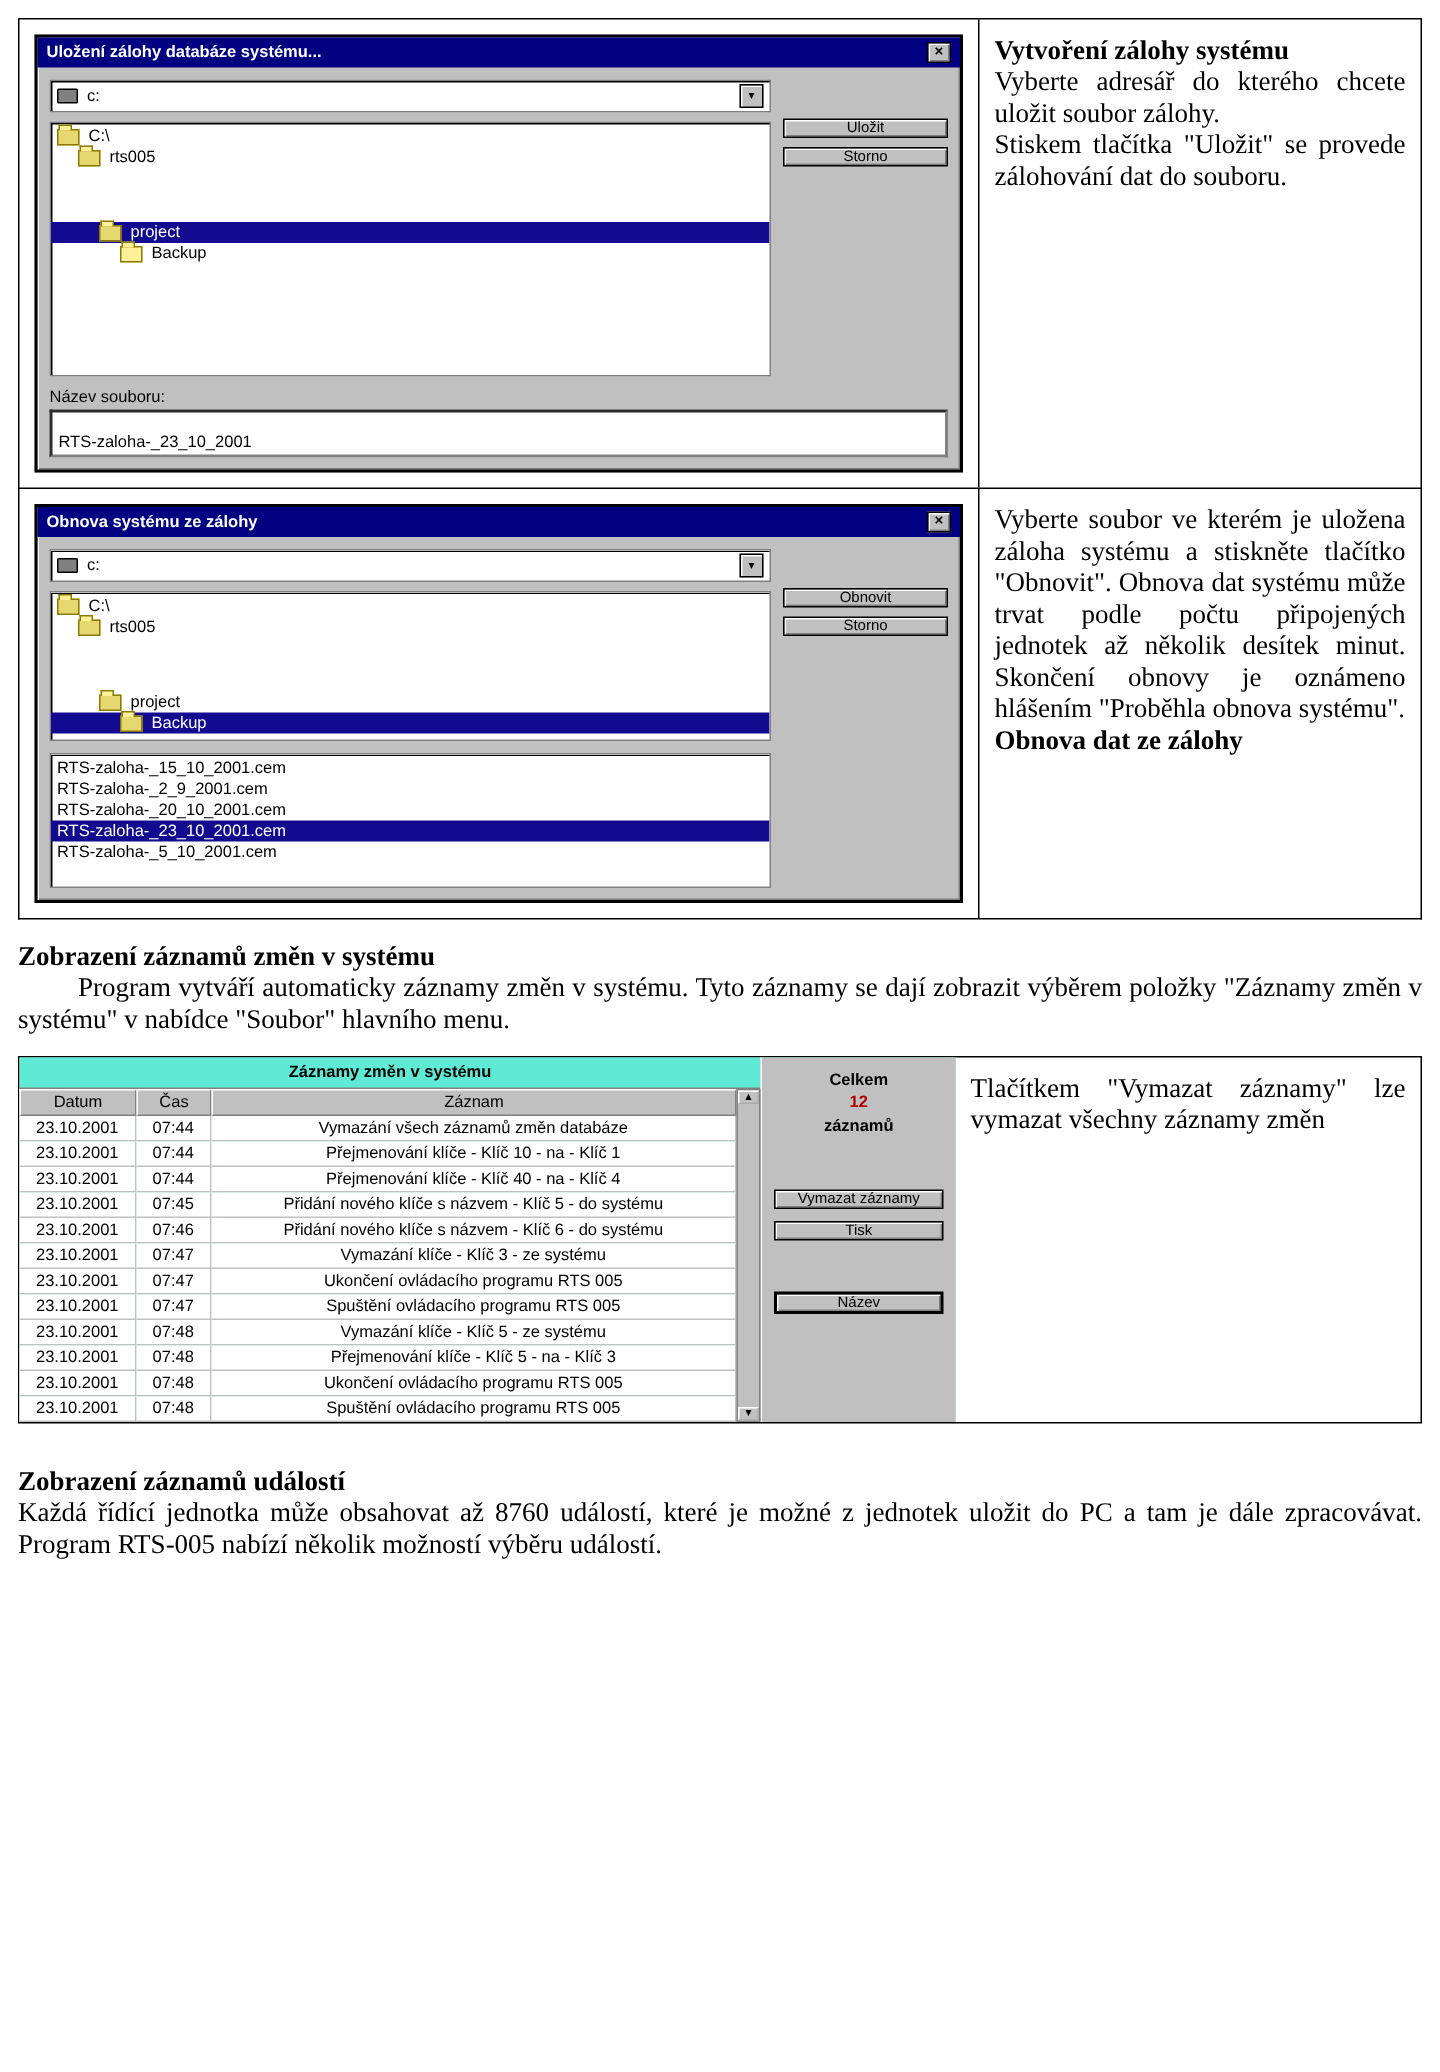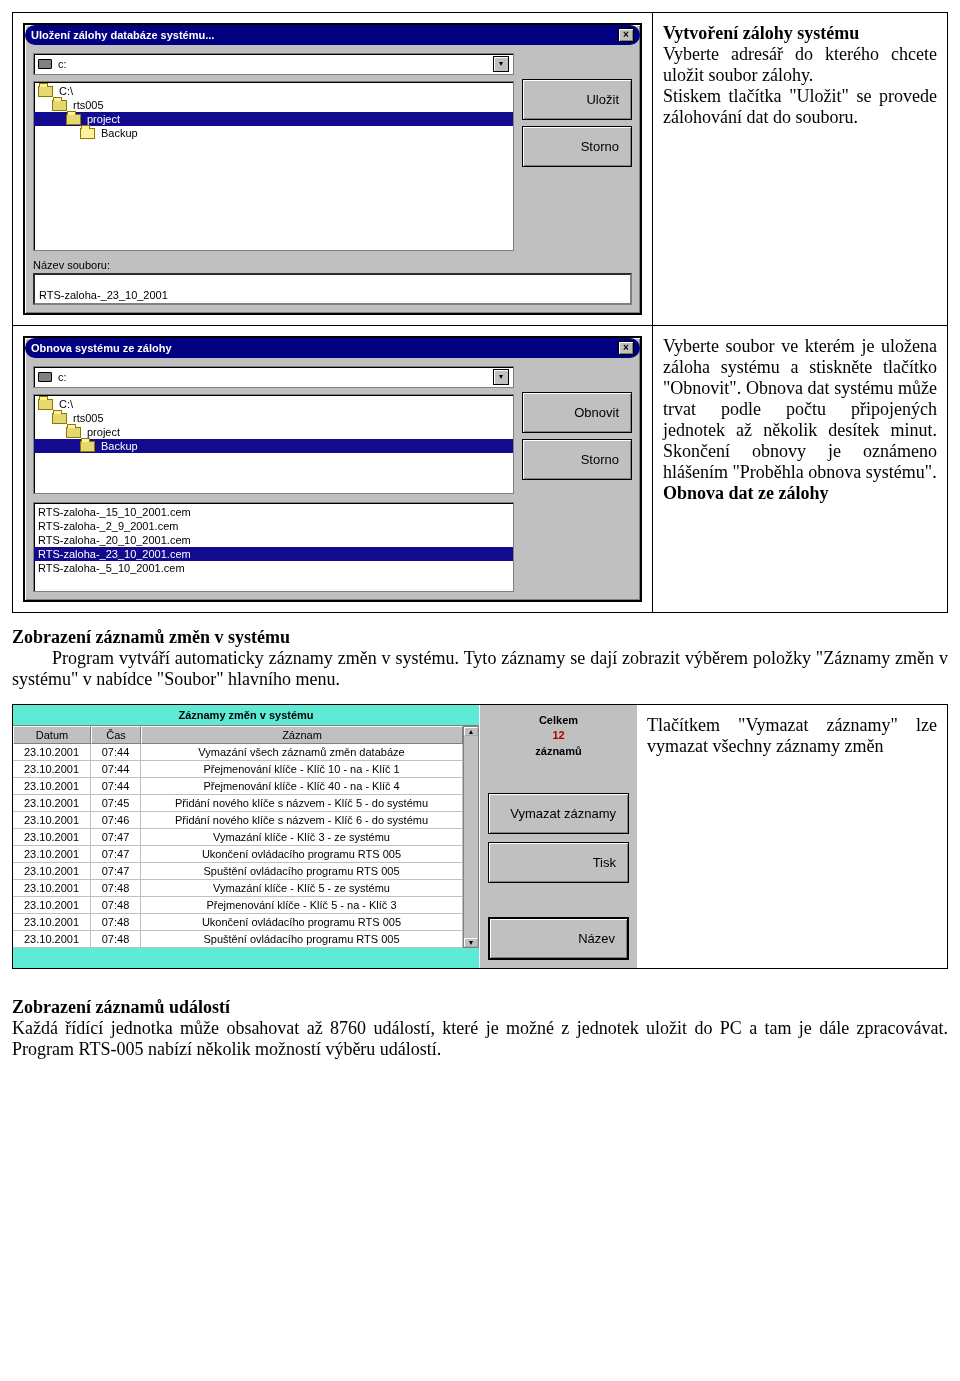--- a/index.html
+++ b/index.html
@@ -47,21 +47,20 @@
     width: 100%;
   }
   .win-title {
     background: #000080;
     color: #fff;
     font-weight: bold;
     padding: 3px 6px;
     display: flex;
     justify-content: space-between;
     align-items: center;
-    border-radius: 10px;
   }
   .win-close {
     width: 16px; height: 14px;
     background: #c0c0c0;
     border: 1px solid #000;
     box-shadow: inset 1px 1px 0 #fff, inset -1px -1px 0 #808080;
     text-align: center;
     line-height: 11px;
     font-family: Arial;
     font-size: 10px;
@@ -120,44 +119,44 @@
   .folder-ico::before {
     content: "";
     position: absolute;
     top: -4px; left: 0;
     width: 7px; height: 3px;
     background: #fff099;
     border: 1px solid #8a7a00;
     border-bottom: none;
   }
   .indent-1 { padding-left: 18px; }
-  .indent-2 { padding-left: 32px; }
+  .indent-2 { padding-left: 32px; margin-top: 36px; }
   .indent-3 { padding-left: 46px; }
   .sel {
     background: #120a8f;
     color: #fff;
   }
   .file-row {
     padding: 1px 4px;
   }
 
   .two-col {
     display: flex;
     gap: 8px;
   }
   .col-l { flex: 1; }
   .col-r { width: 110px; display: flex; flex-direction: column; gap: 6px; padding-top: 26px; }
   .btn {
     background: #c0c0c0;
     border: 1px solid #000;
     box-shadow: inset 1px 1px 0 #fff, inset -1px -1px 0 #808080;
-    padding: 12px;
-    text-align: right;
+    padding: 0;
+    text-align: center;
     font-family: "MS Sans Serif", Tahoma, Arial, sans-serif;
-    font-size: 13px;
+    font-size: 10px;
   }
   .btn.thick { border: 2px solid #000; box-shadow: inset 1px 1px 0 #fff, inset -1px -1px 0 #808080; }
   .label { margin-top: 8px; margin-bottom: 2px; }
   .textfield {
     width: 100%;
     height: 20px;
     background: #fff;
     border: 2px inset #808080;
     padding: 14px 4px;
   }
@@ -227,21 +226,21 @@
     content: "▼";
     position: absolute;
     bottom: 0; left: 0; right: 0;
     font-size: 7px;
     text-align: center;
     background:#c0c0c0;
     border:1px outset #fff;
   }
 
   .side-panel {
-    width: 158px;
+    width: 130px;
     background: #c0c0c0;
     border-left: 1px solid #fff;
     padding: 8px;
     display: flex;
     flex-direction: column;
     gap: 8px;
     font-family: "MS Sans Serif", Tahoma, Arial, sans-serif;
     font-size: 11px;
   }
   .count-box { text-align: center; line-height: 1.4; }

